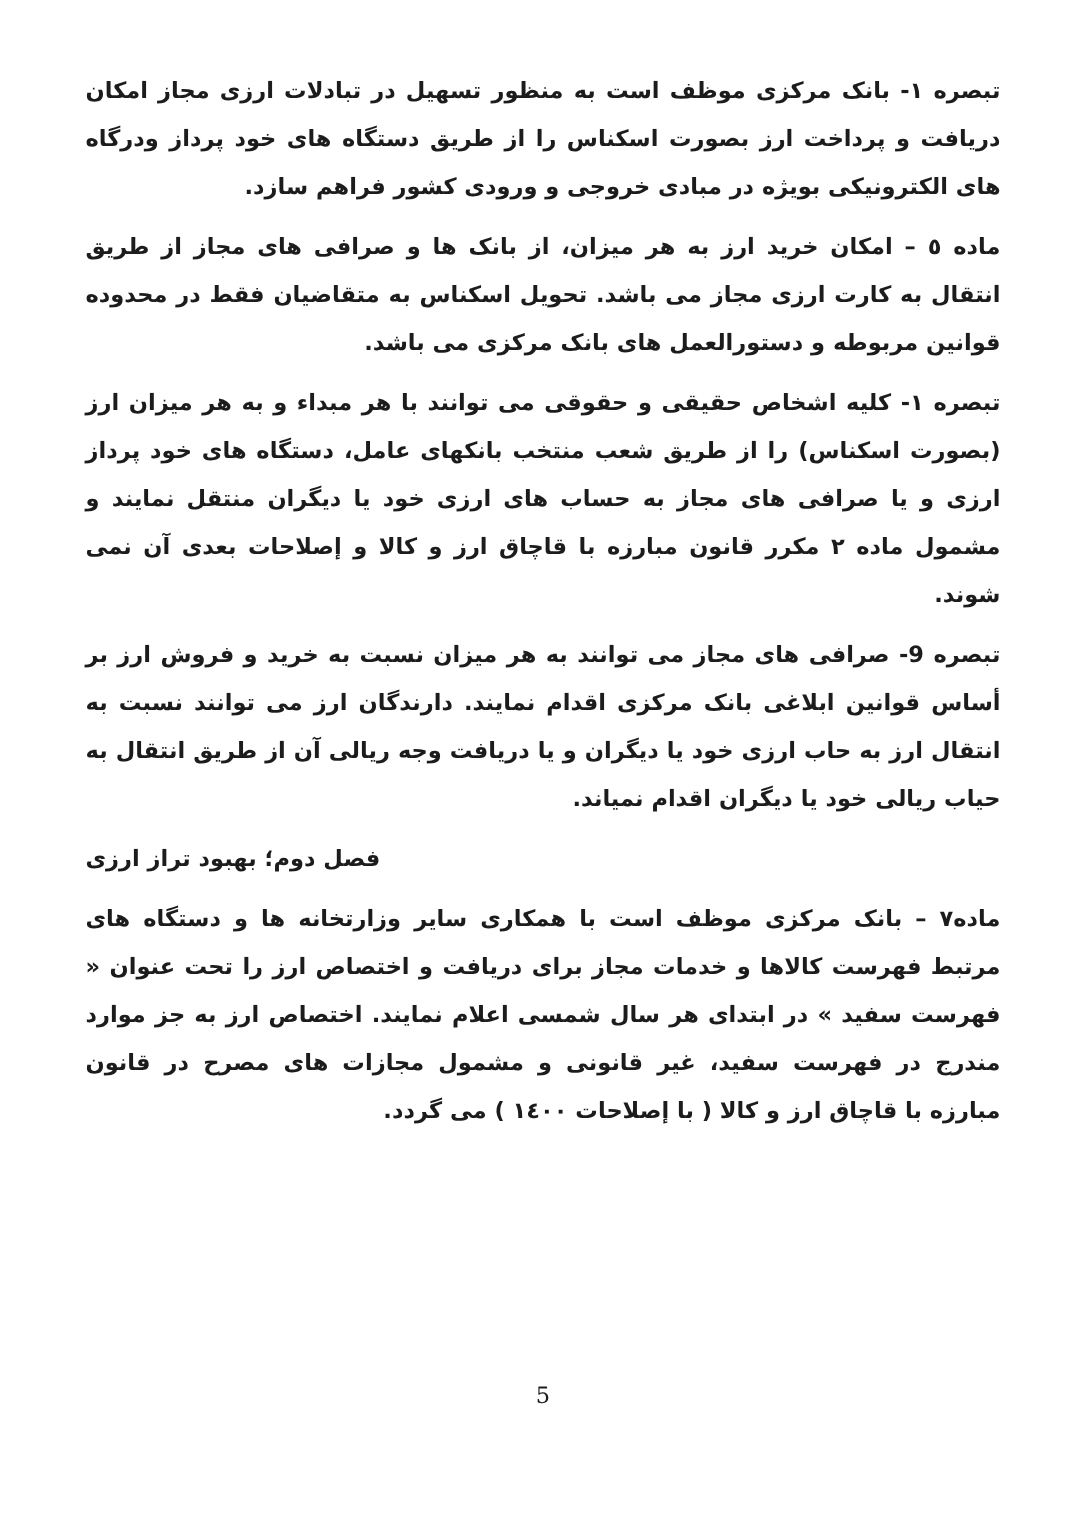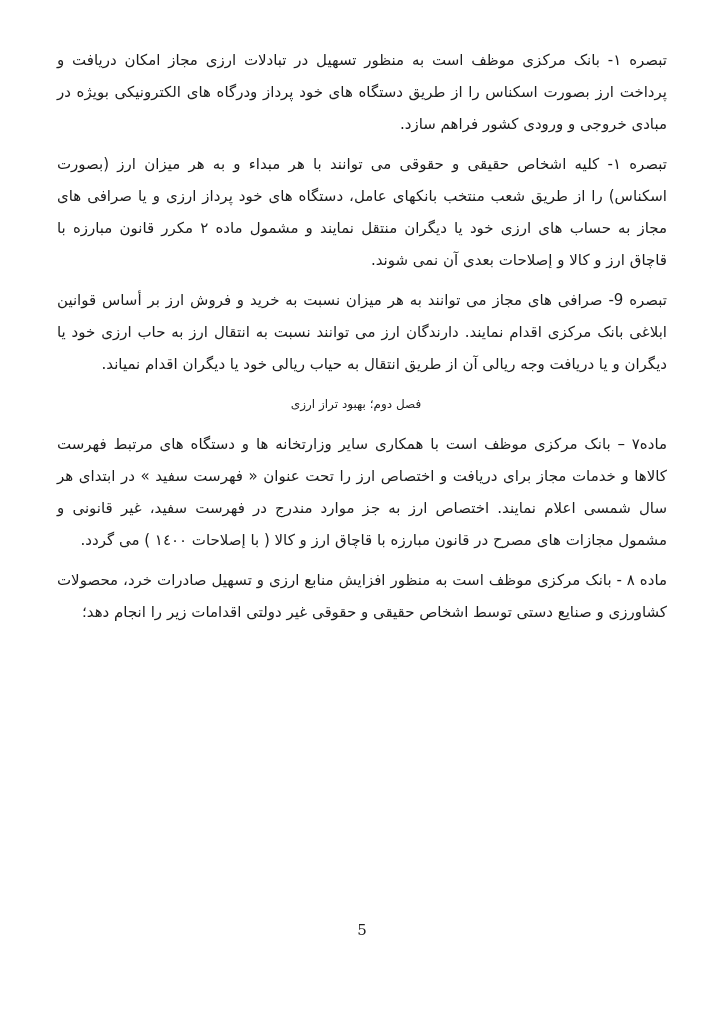--- a/index.html
+++ b/index.html
@@ -14,32 +14,33 @@
     overflow: hidden;
     font-family: "DejaVu Sans", sans-serif;
     color: #1c1c1c;
   }
   .page-body {
     position: absolute;
     top: 44px;
     right: 57px;
     left: 57px;
     direction: rtl;
+    font-weight: bold;
   }
   .para {
     font-size: 15px;
     line-height: 32px;
     text-align: justify;
     text-justify: inter-word;
     margin: 0 0 8px 0;
   }
   .chapter-heading {
-    font-size: 12px;
+    font-size: 15px;
     line-height: 32px;
-    text-align: center;
+    text-align: left;
     margin: 0 12px 8px 0;
   }
   .item-marker {
     font-family: "DejaVu Serif", serif;
     font-size: 21px;
   }
   .page-footer {
     position: absolute;
     top: 921px;
     left: 0;
@@ -51,28 +52,28 @@
     color: #1c1c1c;
   }
 </style>
 </head>
 <body>
 
 <div class="page-body">
 
   <p class="para">تبصره ١- بانک مرکزی موظف است به منظور تسهیل در تبادلات ارزی مجاز امکان دریافت و پرداخت ارز بصورت اسکناس را از طریق دستگاه های خود پرداز ودرگاه های الکترونیکی بویژه در مبادی خروجی و ورودی کشور فراهم سازد.</p>
 
+  <p class="para">ماده ٥ – امکان خرید ارز به هر میزان، از بانک ها و صرافی های مجاز از طریق انتقال به کارت ارزی مجاز می باشد. تحویل اسکناس به متقاضیان فقط در محدوده قوانین مربوطه و دستورالعمل های بانک مرکزی می باشد.</p>
 
   <p class="para">تبصره ١- کلیه اشخاص حقیقی و حقوقی می توانند با هر مبداء و به هر میزان ارز (بصورت اسکناس) را از طریق شعب منتخب بانکهای عامل، دستگاه های خود پرداز ارزی و یا صرافی های مجاز به حساب های ارزی خود یا دیگران منتقل نمایند و مشمول ماده ٢ مکرر قانون مبارزه با قاچاق ارز و کالا و إصلاحات بعدی آن نمی شوند.</p>
 
   <p class="para">تبصره 9- صرافی های مجاز می توانند به هر میزان نسبت به خرید و فروش ارز بر أساس قوانین ابلاغی بانک مرکزی اقدام نمایند. دارندگان ارز می توانند نسبت به انتقال ارز به حاب ارزی خود یا دیگران و یا دریافت وجه ریالی آن از طریق انتقال به حیاب ریالی خود یا دیگران اقدام نمیاند.</p>
 
 
   <p class="chapter-heading">فصل دوم؛ بهبود تراز ارزی</p>
 
   <p class="para">ماده٧ – بانک مرکزی موظف است با همکاری سایر وزارتخانه ها و دستگاه های مرتبط فهرست کالاها و خدمات مجاز برای دریافت و اختصاص ارز را تحت عنوان « فهرست سفید » در ابتدای هر سال شمسی اعلام نمایند. اختصاص ارز به جز موارد مندرج در فهرست سفید، غیر قانونی و مشمول مجازات های مصرح در قانون مبارزه با قاچاق ارز و کالا ( با إصلاحات ١٤٠٠ ) می گردد.</p>
 
-  <p class="para">ماده ٨ - بانک مرکزی موظف است به منظور افزایش منابع ارزی و تسهیل صادرات خرد، محصولات کشاورزی و صنایع دستی توسط اشخاص حقیقی و حقوقی غیر دولتی اقدامات زیر را انجام دهد؛</p>
 
 
 </div>
 
 <div class="page-footer">5</div>
 
 </body></html>

